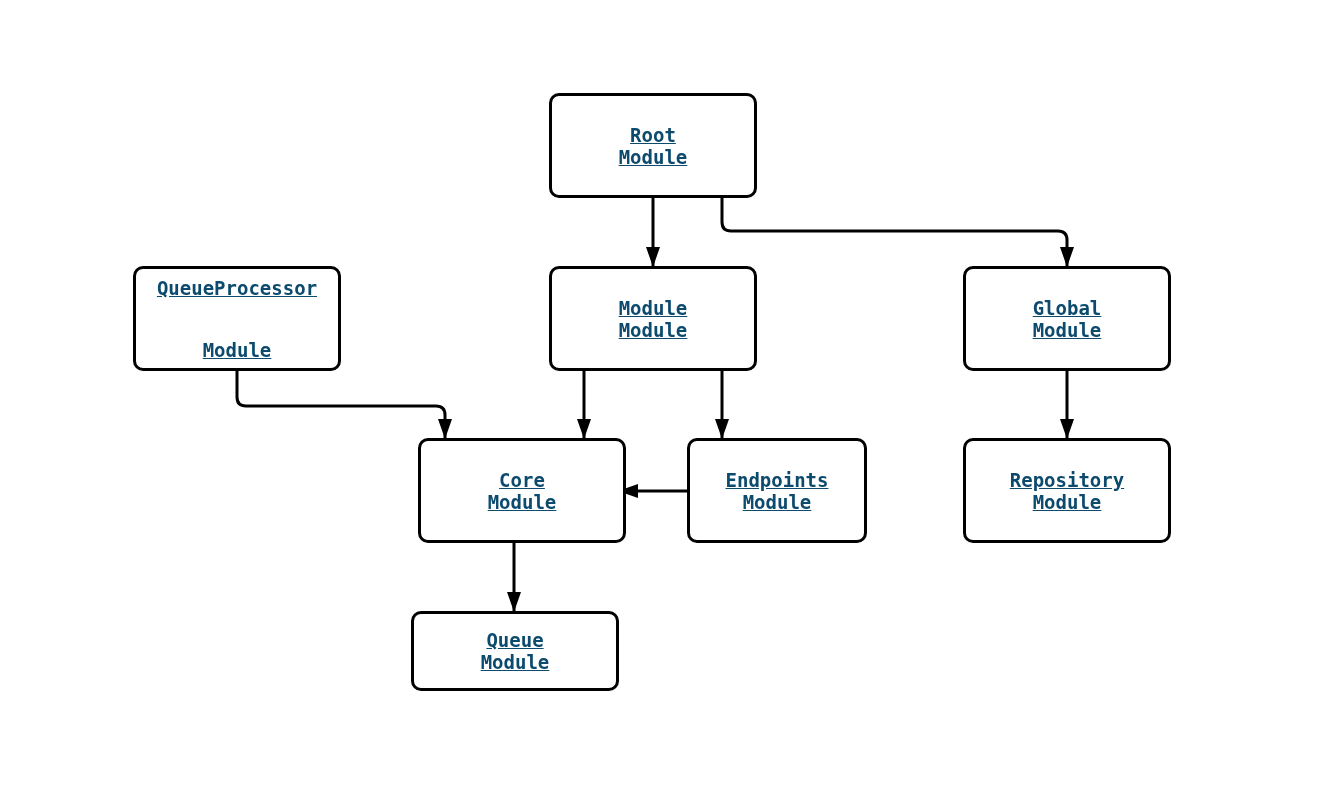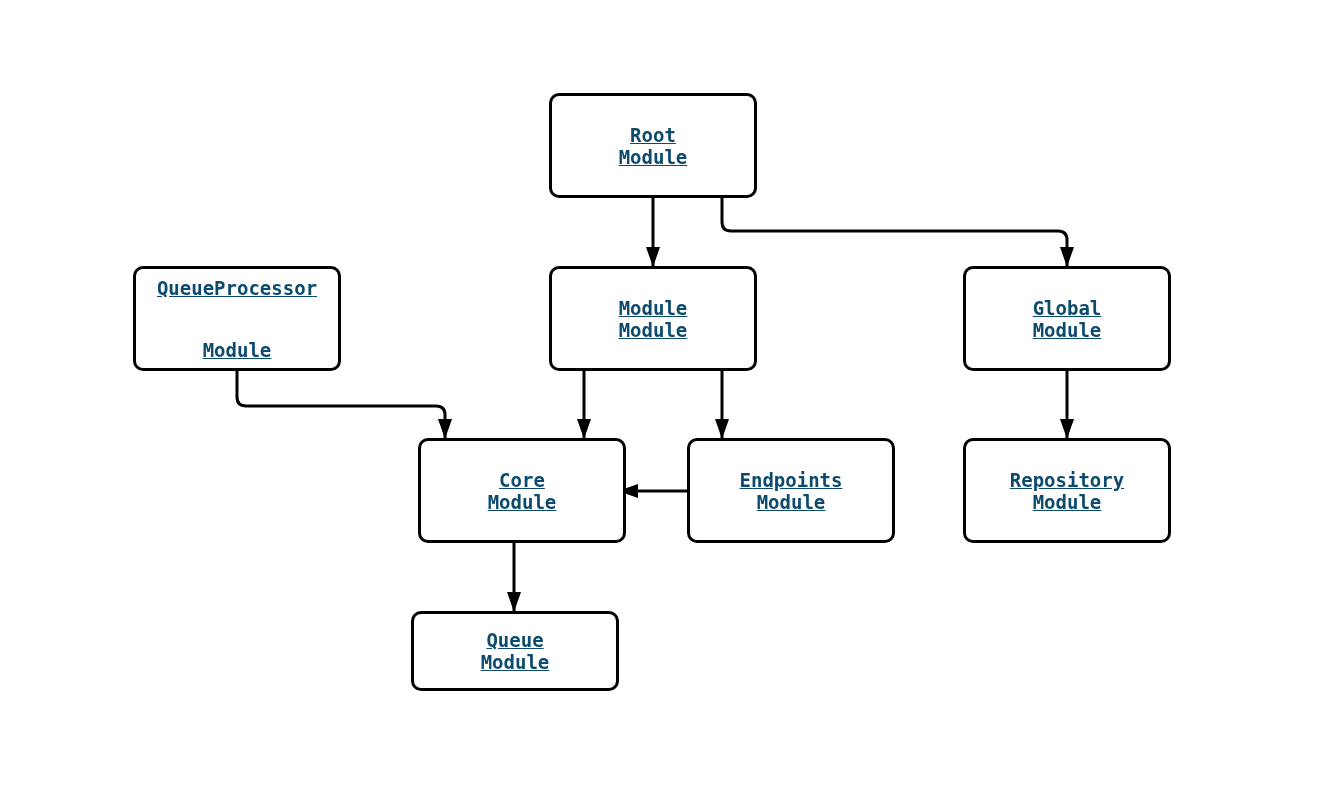--- a/index.html
+++ b/index.html
@@ -82,21 +82,21 @@
         <span class="line">Module</span>
       </div>
       <div class="node" style="left: 963px; top: 266px; width: 208px; height: 105px;">
         <span class="line">Global</span>
         <span class="line">Module</span>
       </div>
       <div class="node" style="left: 411px; top: 438px; width: 208px; height: 105px; margin-left: 7px;">
         <span class="line">Core</span>
         <span class="line">Module</span>
       </div>
-      <div class="node" style="left: 687px; top: 438px; width: 208px; height: 105px;">
+      <div class="node" style="left: 687px; top: 438px; width: 180px; height: 105px;">
         <span class="line">Endpoints</span>
         <span class="line">Module</span>
       </div>
       <div class="node" style="left: 963px; top: 438px; width: 208px; height: 105px;">
         <span class="line">Repository</span>
         <span class="line">Module</span>
       </div>
       <div class="node" style="left: 411px; top: 611px; width: 208px; height: 80px;">
         <span class="line">Queue</span>
         <span class="line">Module</span>

